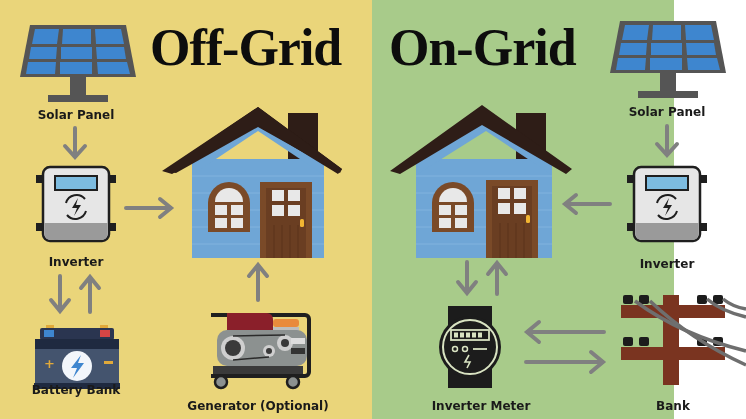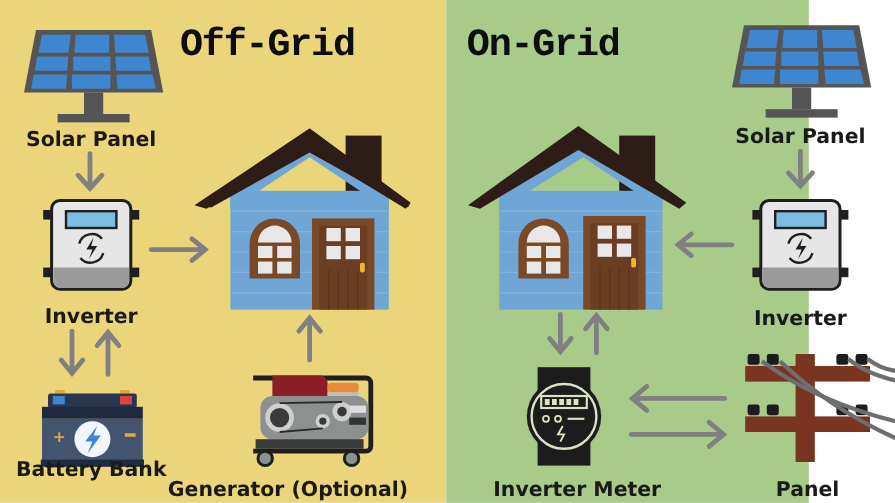--- a/index.html
+++ b/index.html
@@ -1,22 +1,22 @@
 <!DOCTYPE html>
 <html><head>
 <meta charset="utf-8">
 <style>
   html, body { margin: 0; padding: 0; }
   body { width: 746px; height: 419px; overflow: hidden; font-family: "DejaVu Sans", sans-serif; }
   .stage { position: relative; width: 746px; height: 419px; }
   .panel { position: absolute; top: 0; height: 419px; }
   .panel-left { left: 0; width: 372px; background: #ead57a; }
   .panel-right { left: 372px; width: 302px; background: #a8cb8a; }
-  .title { position: absolute; font-family: Liberation Mono, monospace; font-weight: bold; font-size: 32px; color: #0d0d0d; letter-spacing: -1px; line-height: 1; }
-  .label { position: absolute; font-family: "DejaVu Sans", sans-serif; font-weight: bold; font-size: 17px; color: #1a1a1a; white-space: nowrap; transform: translateX(-50%); line-height: 1; }
+  .title { position: absolute; font-family: Liberation Serif, serif; font-weight: bold; font-size: 52px; color: #0d0d0d; letter-spacing: -1px; line-height: 1; }
+  .label { position: absolute; font-family: "DejaVu Sans", sans-serif; font-weight: bold; font-size: 12px; color: #1a1a1a; white-space: nowrap; transform: translateX(-50%); line-height: 1; }
   svg.abs { position: absolute; overflow: visible; }
 </style>
 </head>
 <body>
 
 <div class="stage">
 
   <div class="panel panel-left">
     <div class="title" style="left:150px; top:22px;">Off-Grid</div>
 
@@ -132,21 +132,21 @@
         <circle cx="62" cy="41" r="3" fill="#3a3a3a"></circle>
       <circle cx="78" cy="33" r="8" fill="#cfcfcf"></circle>
         <circle cx="78" cy="33" r="4" fill="#3a3a3a"></circle>
       <path d="M26 26 L78 25 M26 50 L62 47" stroke="#2b2b2b" stroke-width="1.5"></path>
       <rect x="84" y="28" width="14" height="6" fill="#ddd"></rect>
         <rect x="84" y="38" width="14" height="6" fill="#333"></rect>
       <rect x="6" y="56" width="90" height="8" fill="#3a3a3a"></rect>
       <circle cx="14" cy="72" r="6" fill="#8c9190" stroke="#1f1f1f" stroke-width="2.5"></circle>
       <circle cx="86" cy="72" r="6" fill="#8c9190" stroke="#1f1f1f" stroke-width="2.5"></circle>
     </svg>
-    <div class="label" style="left:240px; top:400px;">Generator (Optional)</div>
+    <div class="label" style="left:258px; top:400px;">Generator (Optional)</div>
   </div>
 
   <div class="panel panel-right">
     <div class="title" style="left:17px; top:22px;">On-Grid</div>
 
     <svg class="abs" style="left:236px; top:18px;" width="120" height="82" viewBox="0 0 120 82">
       <polygon points="12,3 108,3 118,55 2,55" fill="#555"></polygon>
       <g fill="#3e86cf">
         <polygon points="17,7 41,7 39,22 14,22"></polygon>
         <polygon points="45,7 73,7 73,22 44,22"></polygon>
@@ -263,16 +263,16 @@
         <rect x="76" y="42" width="10" height="9" rx="2"></rect>
           <rect x="92" y="42" width="10" height="9" rx="2"></rect>
       </g>
       <g stroke="#6e6e6e" stroke-width="3.5" fill="none">
         <path d="M14 6 Q60 40 125 56"></path>
         <path d="M29 6 Q70 45 125 70"></path>
         <path d="M86 4 Q100 16 125 22"></path>
         <path d="M102 4 Q112 12 125 14"></path>
       </g>
     </svg>
-    <div class="label" style="left:301px; top:400px;">Panel</div>
+    <div class="label" style="left:301px; top:400px;">Bank</div>
   </div>
 
 </div>
 
 </body></html>

